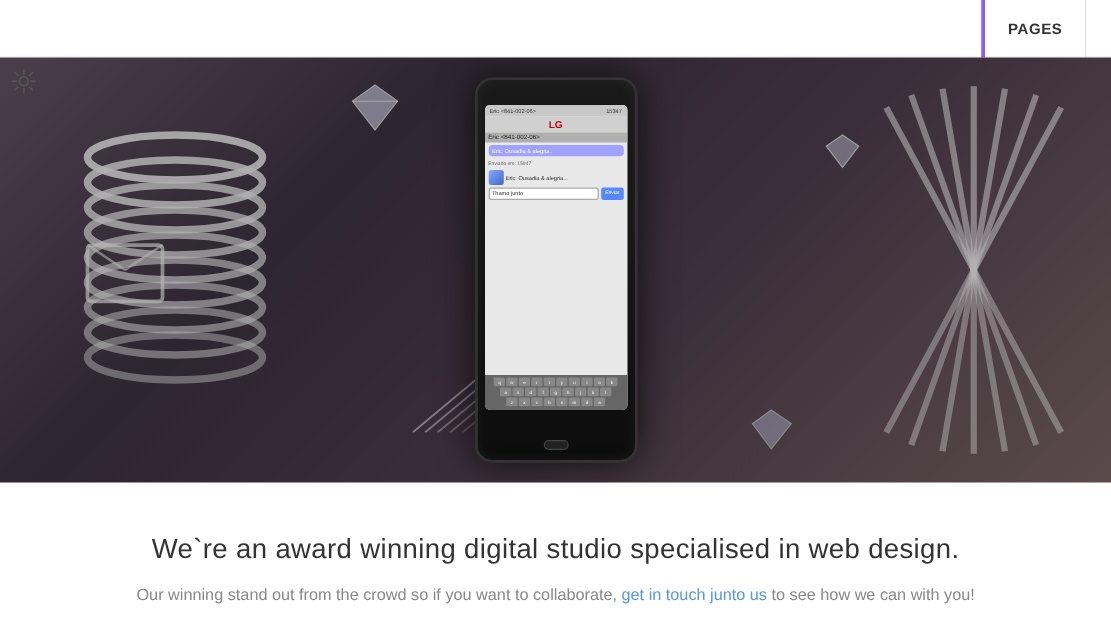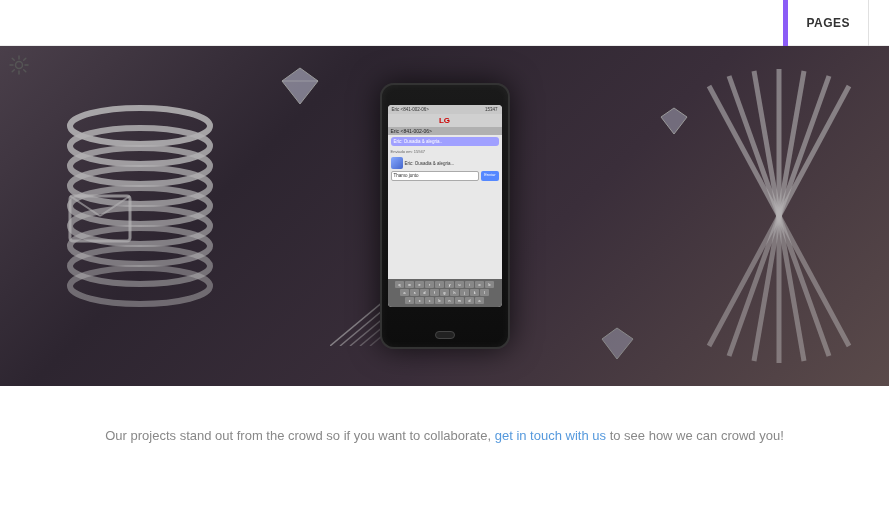--- a/index.html
+++ b/index.html
@@ -21,21 +21,21 @@
     }
     .nav-item {
       padding: 0 18px;
       height: 46px;
       display: flex;
       align-items: center;
       font-size: 12px;
       font-weight: 600;
       color: #333;
       cursor: pointer;
-      border-left: 5px solid #8b5cf6;
+      border-left: 3px solid #8b5cf6;
       letter-spacing: 0.5px;
       text-transform: uppercase;
     }
     .nav-item:last-child { border-right: 1px solid #e0e0e0; }
 
     
     .hero {
       position: relative;
       width: 889px;
       height: 340px;
@@ -57,21 +57,21 @@
     .phone-container {
       position: relative;
       z-index: 10;
       display: flex;
       align-items: center;
       justify-content: center;
     }
 
     .phone {
       width: 130px;
-      height: 266px;
+      height: 308px;
       background: linear-gradient(180deg, #1a1a1a 0%, #0d0d0d 100%);
       border-radius: 14px;
       border: 2px solid #333;
       position: relative;
       box-shadow: 0 0 30px rgba(0,0,0,0.7), inset 0 0 10px rgba(255,255,255,0.05);
       overflow: hidden;
     }
 
     .phone-screen {
       position: absolute;
@@ -378,18 +378,19 @@
           </div>
         </div>
       </div>
 
       <div class="phone-home-btn"></div>
     </div>
   </div>
 </section>
 
 <section class="content-section">
+  <h1 class="headline">We`re an award winning digital studio specialised in web design.</h1>
   <p class="subtext">
-    <span>Our projects stand out from the crowd so if you want to collaborate,</span>
-    <a href="#">get in touch with us</a>
-    <span>to see how we can crowd you!</span>
+    <span>Our winning stand out from the crowd so if you want to collaborate,</span>
+    <a href="#">get in touch junto us</a>
+    <span>to see how we can with you!</span>
   </p>
 </section>
 
 </body></html>

